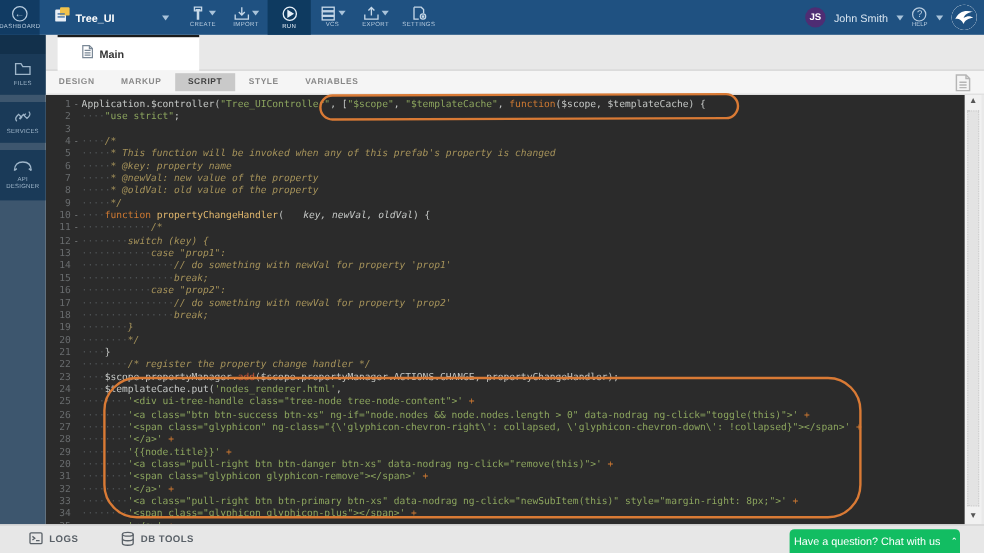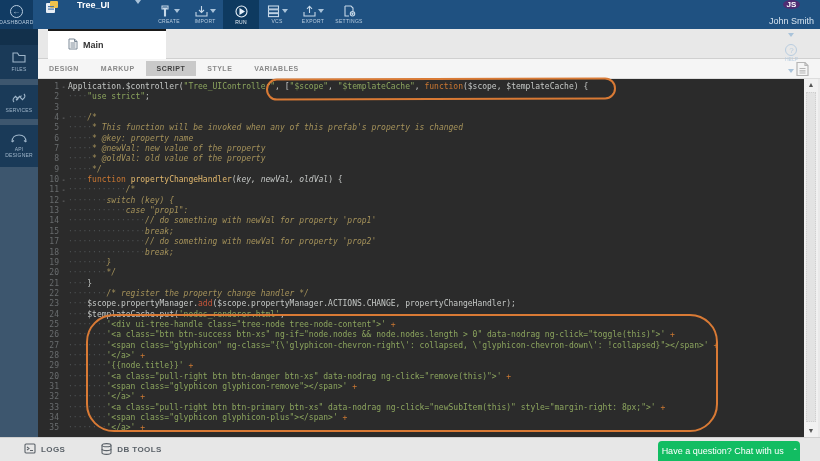--- a/index.html
+++ b/index.html
@@ -5,29 +5,29 @@
   * { margin:0; padding:0; box-sizing:border-box; }
   html,body { width:820px; height:461px; overflow:hidden; }
   body { font-family:"Liberation Sans", sans-serif; background:#e9e9e9; position:relative; }
   .app { position:absolute; inset:0; width:820px; height:461px; }
 
   
   .topbar { position:absolute; left:0; top:0; width:820px; height:29px; background:#1f5181; display:flex; align-items:stretch; z-index:10; }
   .tb-tile { display:flex; flex-direction:column; align-items:center; justify-content:center; color:#b9cde0; font-size:5px; letter-spacing:.3px; }
   .tb-dashboard { width:33px; background:#113b63; cursor:pointer; }
   .tb-dashboard .circ { width:13px; height:13px; border:1px solid #b9cde0; border-radius:50%; display:flex; align-items:center; justify-content:center; font-size:8px; margin-bottom:1px; }
-  .tb-project { display:flex; gap:19px; padding:0 10px 0 12px; min-width:118px; cursor:pointer; }
+  .tb-project { display:flex; align-items:center; gap:5px; padding:0 10px 0 12px; min-width:118px; cursor:pointer; }
   .tb-project .pname { color:#fff; font-size:9px; font-weight:bold; }
   .caret { width:0; height:0; border-left:3px solid transparent; border-right:3px solid transparent; border-top:4px solid #a9c3da; display:inline-block; }
   .tb-menu { display:flex; align-items:stretch; }
   .tb-item { width:36px; display:flex; flex-direction:column; align-items:center; justify-content:center; gap:1px; color:#b9cde0; font-size:5px; letter-spacing:.3px; cursor:pointer; position:relative; }
   .tb-item svg { display:block; }
   .tb-item .with-caret { display:flex; align-items:center; gap:2px; }
   .tb-item.active { background:#0e3a60; color:#e8f1f9; }
-  .tb-right { margin-left:auto; display:flex; align-items:center; gap:7px; padding-right:6px;flex-direction:column; }
+  .tb-right { margin-left:auto; display:flex; align-items:center; gap:7px; padding-right:6px; }
   .avatar { width:17px; height:17px; border-radius:50%; background:#4e2d73; color:#fff; font-size:8px; font-weight:bold; display:flex; align-items:center; justify-content:center; }
   .uname { color:#d7e4f0; font-size:9px; }
   .tb-help { display:flex; flex-direction:column; align-items:center; color:#b9cde0; font-size:5px; cursor:pointer; }
   .tb-help .qcirc { width:12px; height:12px; border:1px solid #b9cde0; border-radius:50%; font-size:8px; display:flex; align-items:center; justify-content:center; }
   .logo { width:21px; height:21px; border-radius:50%; background:#ffffff; display:flex; align-items:center; justify-content:center; overflow:hidden; }
 
   
   .sidebar { position:absolute; left:0; top:29px; width:38px; height:408px; background:#3d566e; z-index:6; }
   .sb-top { position:absolute; left:0; top:0; width:38px; height:16px; background:#12304b; }
   .sb-item { position:absolute; left:0; width:38px; background:#1a3a58; color:#9fb6ca; font-size:5px; letter-spacing:.2px; text-align:center; display:flex; flex-direction:column; align-items:center; justify-content:center; gap:2px; cursor:pointer; }
@@ -49,21 +49,21 @@
   .edrow { display:flex; height:10.35px; line-height:10.35px; white-space:pre; }
   .gut { width:30px; flex:0 0 30px; display:flex; }
   .gut .num { width:21px; text-align:right; color:#696c6e; }
   .gut .fold { width:9px; text-align:center; color:#8a8d8f; font-size:7px; }
   .code { flex:1; overflow:hidden; }
   .tk-pl  { color:#c5c8c6; }
   .tk-str { color:#8ca55e; }
   .tk-kw  { color:#cc7832; }
   .tk-fn  { color:#e3b96e; }
   .tk-cm  { color:#a5925a; font-style:italic; }
-  .tk-prm { color:#c5c8c6; font-style:italic; }
+  .tk-prm { color:#c5c8c6; font-style:italic;margin-left:16px; }
   .tk-mt  { color:#c4553a; }
   .tk-op  { color:#cc7832; }
   .tk-ws  { color:#4e5254; }
 
   
   .vscroll { position:absolute; right:2px; top:79px; width:14px; height:358px; background:#f1f1f1; z-index:3; }
   .vs-arrow { position:absolute; left:0; width:14px; height:12px; color:#555; font-size:7px; text-align:center; line-height:12px; cursor:pointer; }
   .vs-up { top:0; } .vs-down { bottom:0; }
   .vs-thumb { position:absolute; left:2px; top:13px; width:10px; height:330px; background:#e3e3e3; border:1px dotted #cfcfcf; cursor:pointer; }
 
@@ -251,20 +251,21 @@
         <div class="edrow"><span class="gut"><span class="num">6</span><span class="fold"></span></span><span class="code"><span class="tk-ws">·····</span><span class="tk-cm">* @key: property name</span></span></div>
         <div class="edrow"><span class="gut"><span class="num">7</span><span class="fold"></span></span><span class="code"><span class="tk-ws">·····</span><span class="tk-cm">* @newVal: new value of the property</span></span></div>
         <div class="edrow"><span class="gut"><span class="num">8</span><span class="fold"></span></span><span class="code"><span class="tk-ws">·····</span><span class="tk-cm">* @oldVal: old value of the property</span></span></div>
         <div class="edrow"><span class="gut"><span class="num">9</span><span class="fold"></span></span><span class="code"><span class="tk-ws">·····</span><span class="tk-cm">*/</span></span></div>
         <div class="edrow"><span class="gut"><span class="num">10</span><span class="fold">-</span></span><span class="code"><span class="tk-ws">····</span><span class="tk-kw">function </span><span class="tk-fn">propertyChangeHandler</span><span class="tk-pl">(</span><span class="tk-prm">key, newVal, oldVal</span><span class="tk-pl">) {</span></span></div>
         <div class="edrow"><span class="gut"><span class="num">11</span><span class="fold">-</span></span><span class="code"><span class="tk-ws">············</span><span class="tk-cm">/*</span></span></div>
         <div class="edrow"><span class="gut"><span class="num">12</span><span class="fold">-</span></span><span class="code"><span class="tk-ws">········</span><span class="tk-cm">switch (key) {</span></span></div>
         <div class="edrow"><span class="gut"><span class="num">13</span><span class="fold"></span></span><span class="code"><span class="tk-ws">············</span><span class="tk-cm">case "prop1":</span></span></div>
         <div class="edrow"><span class="gut"><span class="num">14</span><span class="fold"></span></span><span class="code"><span class="tk-ws">················</span><span class="tk-cm">// do something with newVal for property 'prop1'</span></span></div>
         <div class="edrow"><span class="gut"><span class="num">15</span><span class="fold"></span></span><span class="code"><span class="tk-ws">················</span><span class="tk-cm">break;</span></span></div>
+        <div class="edrow"><span class="gut"><span class="num">16</span><span class="fold"></span></span><span class="code"><span class="tk-ws">············</span><span class="tk-cm">case "prop2":</span></span></div>
         <div class="edrow"><span class="gut"><span class="num">17</span><span class="fold"></span></span><span class="code"><span class="tk-ws">················</span><span class="tk-cm">// do something with newVal for property 'prop2'</span></span></div>
         <div class="edrow"><span class="gut"><span class="num">18</span><span class="fold"></span></span><span class="code"><span class="tk-ws">················</span><span class="tk-cm">break;</span></span></div>
         <div class="edrow"><span class="gut"><span class="num">19</span><span class="fold"></span></span><span class="code"><span class="tk-ws">········</span><span class="tk-cm">}</span></span></div>
         <div class="edrow"><span class="gut"><span class="num">20</span><span class="fold"></span></span><span class="code"><span class="tk-ws">········</span><span class="tk-cm">*/</span></span></div>
         <div class="edrow"><span class="gut"><span class="num">21</span><span class="fold"></span></span><span class="code"><span class="tk-ws">····</span><span class="tk-pl">}</span></span></div>
         <div class="edrow"><span class="gut"><span class="num">22</span><span class="fold"></span></span><span class="code"><span class="tk-ws">········</span><span class="tk-cm">/* register the property change handler */</span></span></div>
         <div class="edrow"><span class="gut"><span class="num">23</span><span class="fold"></span></span><span class="code"><span class="tk-ws">····</span><span class="tk-pl">$scope.propertyManager.</span><span class="tk-mt">add</span><span class="tk-pl">($scope.propertyManager.ACTIONS.CHANGE, propertyChangeHandler);</span></span></div>
         <div class="edrow"><span class="gut"><span class="num">24</span><span class="fold"></span></span><span class="code"><span class="tk-ws">····</span><span class="tk-pl">$templateCache.put(</span><span class="tk-str">'nodes_renderer.html'</span><span class="tk-pl">,</span></span></div>
         <div class="edrow"><span class="gut"><span class="num">25</span><span class="fold"></span></span><span class="code"><span class="tk-ws">········</span><span class="tk-str">'&lt;div ui-tree-handle class="tree-node tree-node-content"&gt;'</span><span class="tk-op"> +</span></span></div>
         <div class="edrow"><span class="gut"><span class="num">26</span><span class="fold"></span></span><span class="code"><span class="tk-ws">········</span><span class="tk-str">'&lt;a class="btn btn-success btn-xs" ng-if="node.nodes &amp;&amp; node.nodes.length &gt; 0" data-nodrag ng-click="toggle(this)"&gt;'</span><span class="tk-op"> +</span></span></div>

